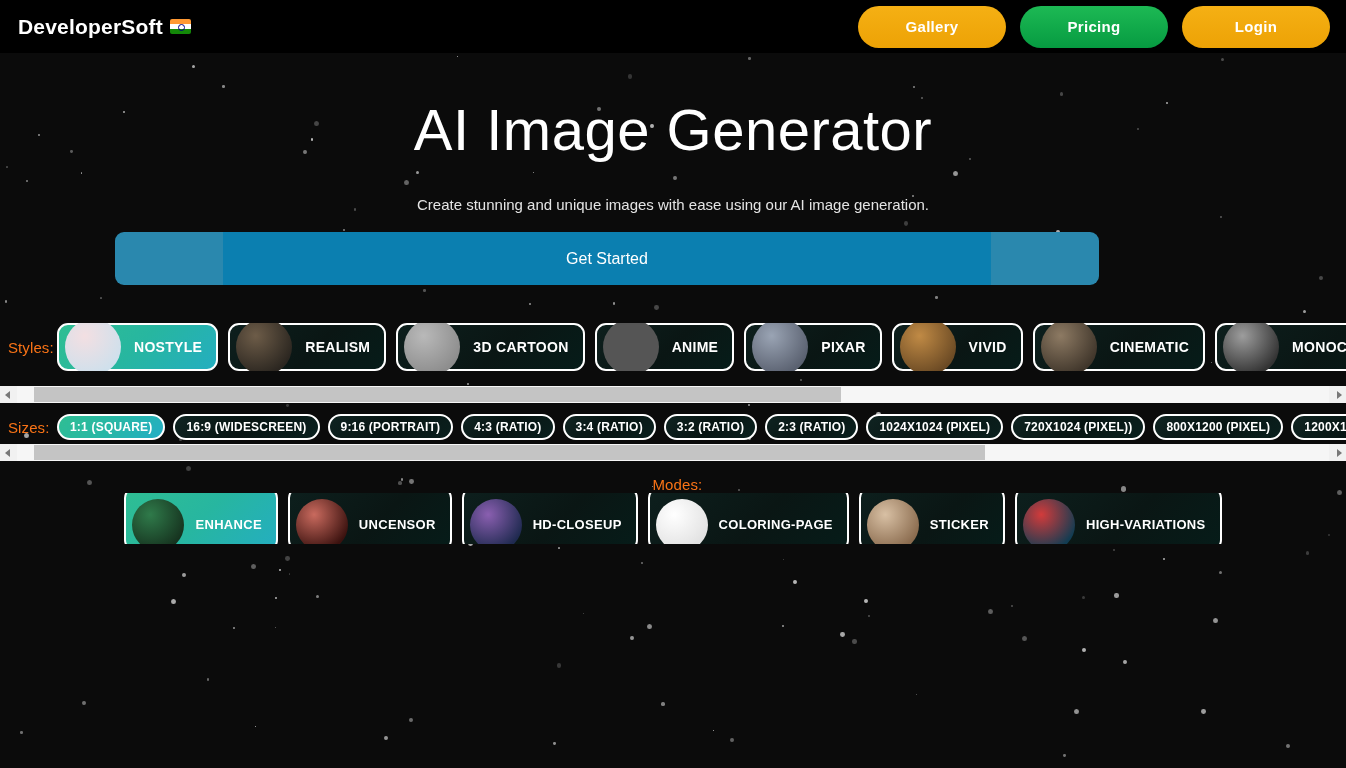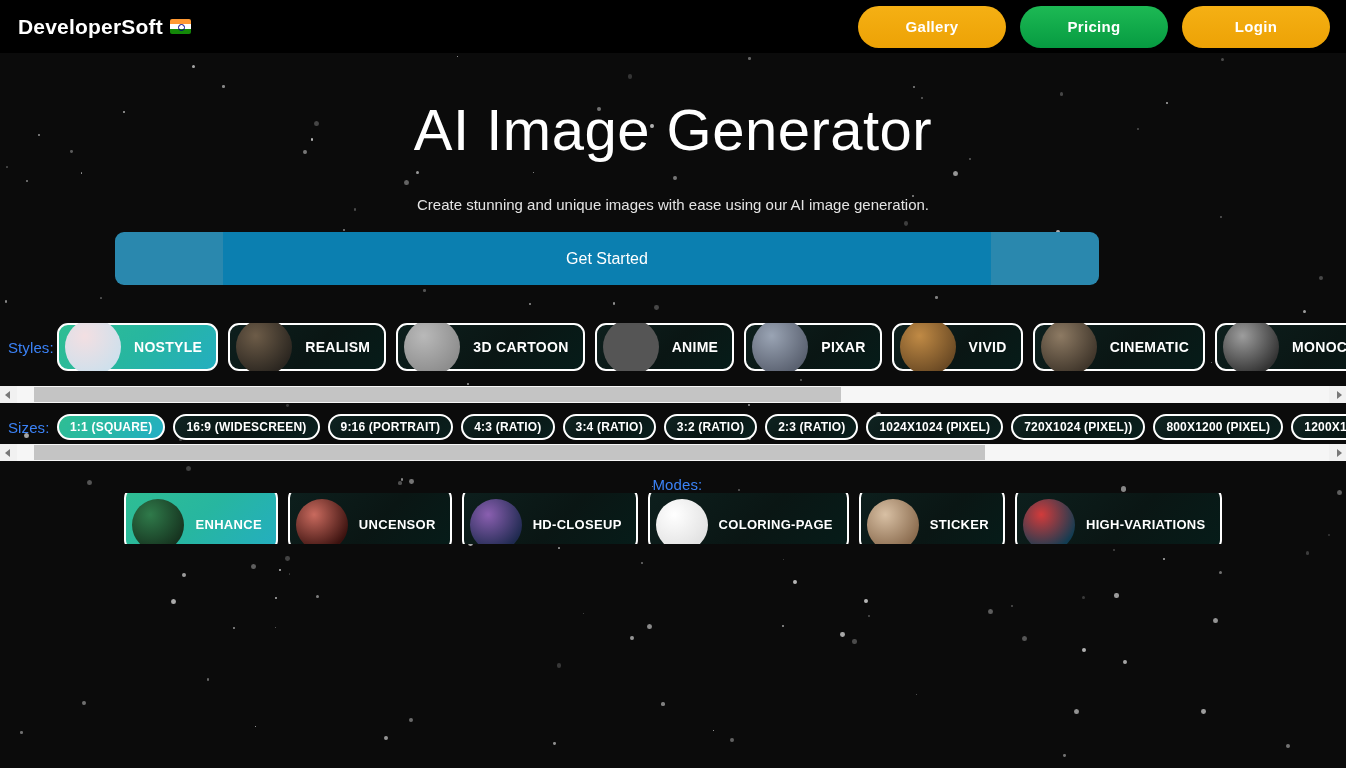--- a/index.html
+++ b/index.html
@@ -64,21 +64,21 @@
   .get-started {
     width: 100%; height: 53px; border: none; border-radius: 9px;
     background: linear-gradient(90deg,#2a88ae 0%,#2a88ae 11%,#0b7fb0 11%,#0b7fb0 89%,#2a88ae 89%,#2a88ae 100%);
     color: #fff; font-size: 16px; font-family: inherit; cursor: pointer;
     display: flex; align-items: center; justify-content: center;
   }
 
   
   .row { position: absolute; left: 0; width: 1346px; z-index: 3; display: flex; align-items: center; }
   .row-label {
-    color: #3b82f6; font-size: 15px; padding-left: 8px; width: 57px;
+    color: #f97316; font-size: 15px; padding-left: 8px; width: 57px;
     flex: none; letter-spacing: .1px;
   }
   .row-track {
     display: flex; align-items: center; gap: 10px;
     overflow: hidden; flex: 1;
   }
 
   
   .chip {
     flex: none; display: flex; align-items: center; gap: 9px;

